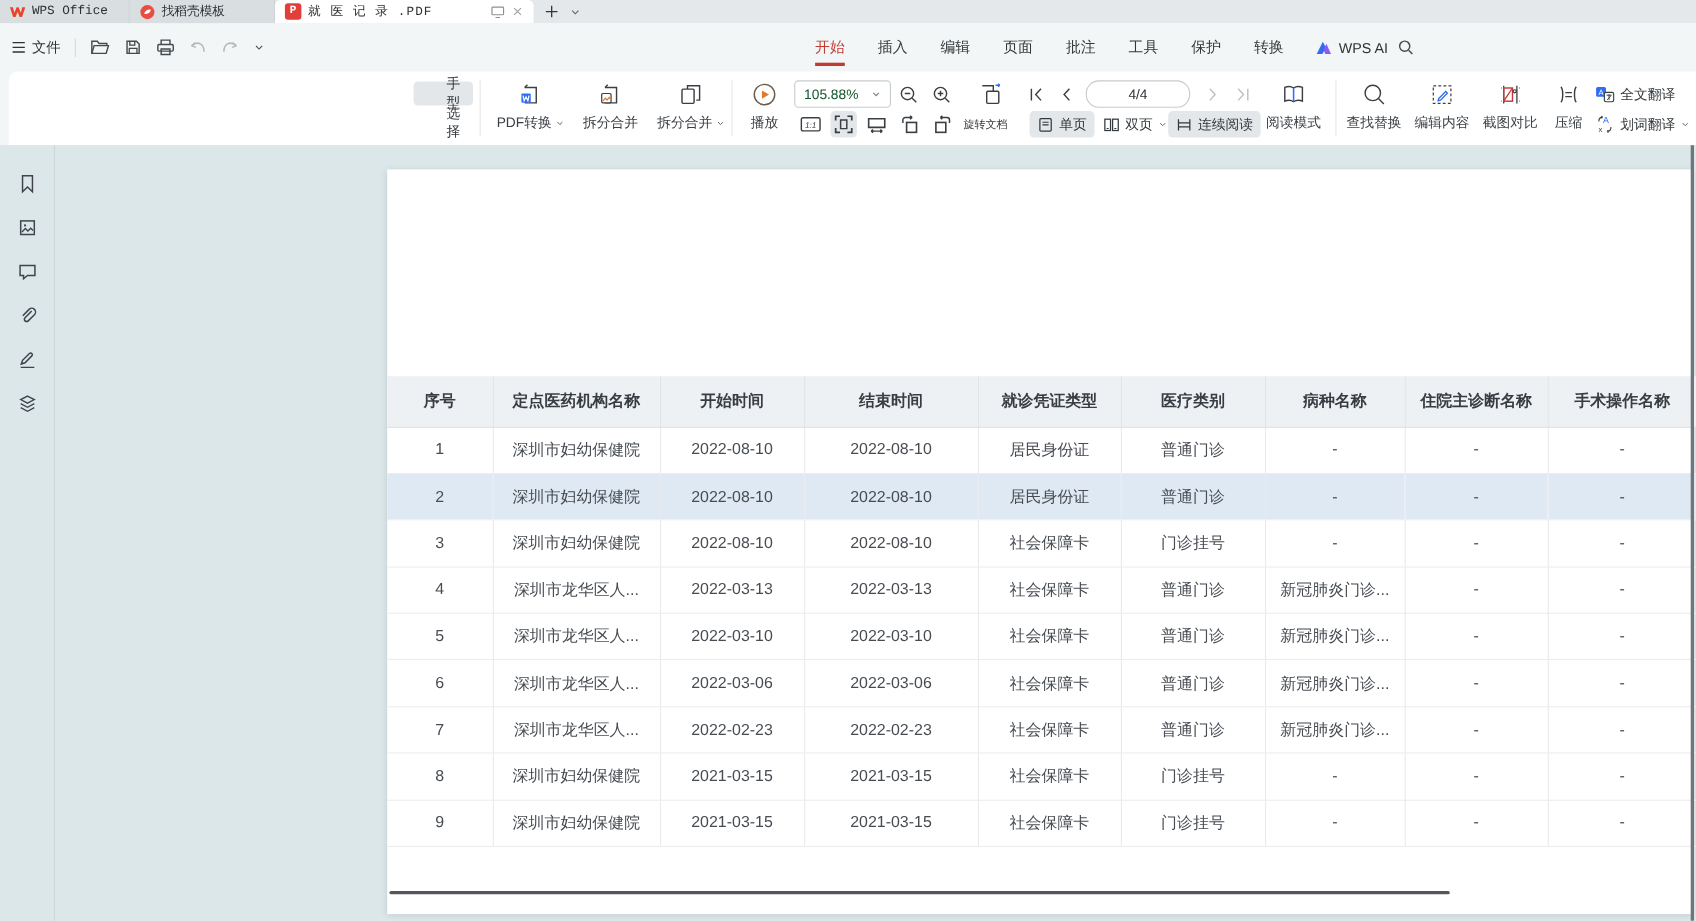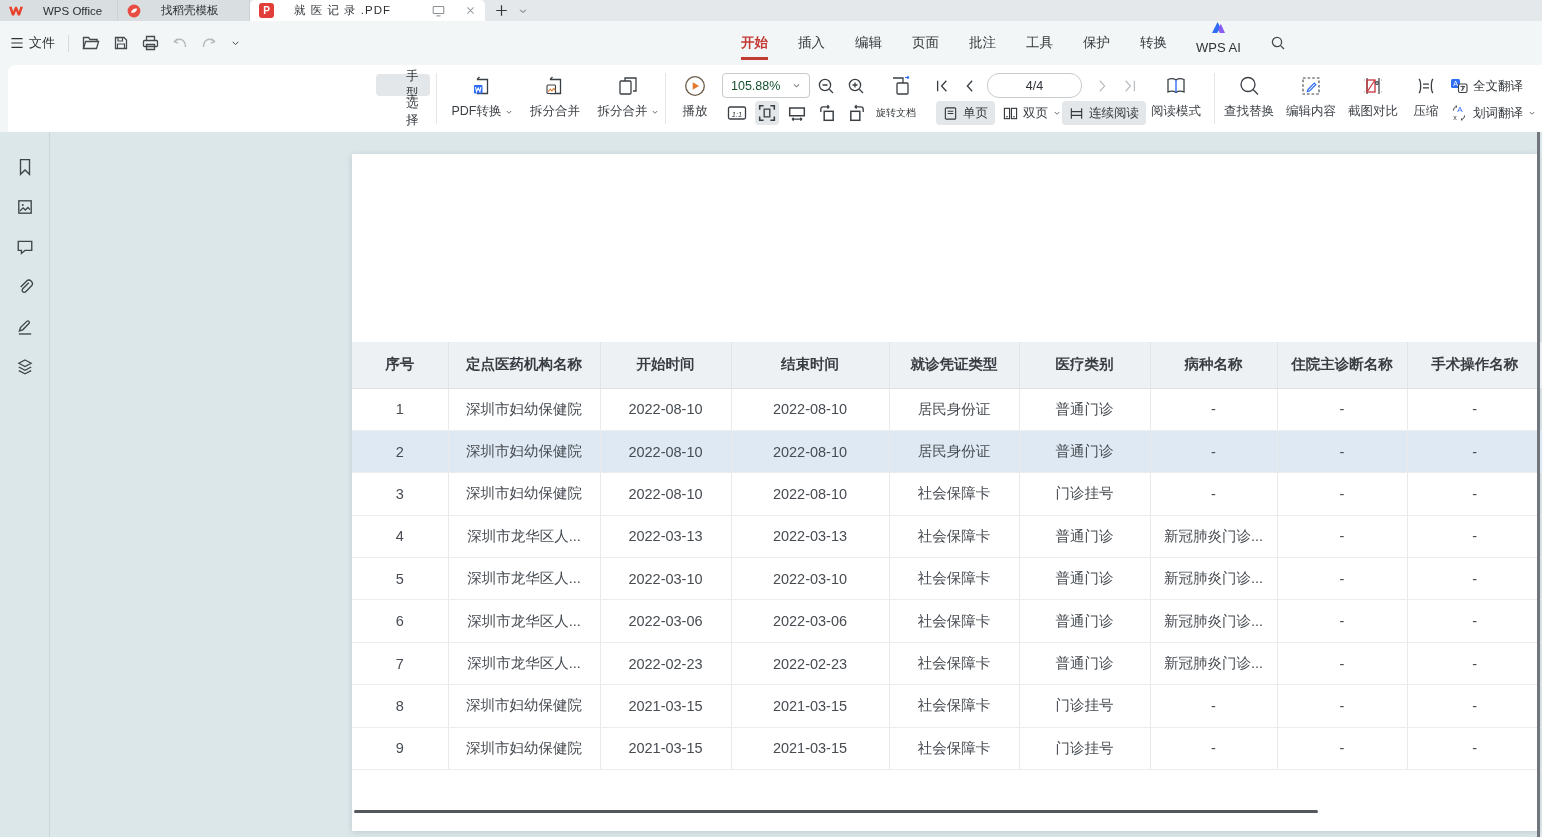--- a/index.html
+++ b/index.html
@@ -6,40 +6,40 @@
   html,body { width:1542px; height:837px; overflow:hidden;
     font-family:"Liberation Sans","DejaVu Sans",sans-serif; background:#dce7ea; }
   svg { display:block; }
 
   
   .topchrome { position:absolute; top:0; left:0; right:0; height:132px; background:#f3f6f6; }
 
   
   .tabbar { position:absolute; top:0; left:0; right:0; height:21px; background:#e4e8ea;
     display:flex; align-items:stretch; }
-  .tab { display:flex; align-items:center; gap:20px; padding:0 9px; background:#d9dee1;
-    border-right:1px solid #cbd1d4; font-size:11.5px; color:#2b2f33; white-space:nowrap; }
+  .tab { display:flex; align-items:center; gap:6px; padding:0 9px; background:#d9dee1;
+    border-right:1px solid #cbd1d4; font-size:11.5px; color:#2b2f33; white-space:nowrap;font-family:Liberation Mono, monospace; }
   .tab.active { background:#ffffff; border-right:none; border-radius:5px 5px 0 0; width:235px; }
   .tab .spacer { flex:1; }
   .tab-extra { display:flex; align-items:center; gap:10px; padding:0 10px; }
   .pdfbadge { width:15px; height:15px; border-radius:3px; background:#e23f3a; color:#fff;
     font-size:10px; font-weight:bold; display:flex; align-items:center; justify-content:center; }
   .doc-label { letter-spacing:1px; }
 
   
   .menubar { position:absolute; top:21px; left:0; right:0; height:44px; }
   .filecluster { position:absolute; left:10px; top:0; height:44px; display:flex; align-items:center; gap:13px; }
   .filebtn { display:flex; align-items:center; gap:5px; font-size:13px; color:#2f3337; }
   .vdiv-s { width:1px; height:17px; background:#d6dbde; }
   .menu-items { position:absolute; left:741px; top:0; height:44px; display:flex; gap:30px; align-items:center; }
   .menu-item { font-size:13.5px; color:#33383c; position:relative; line-height:44px; cursor:default; }
-  .menu-item.active { color:#c23a34; font-weight:700; }
+  .menu-item.active { color:#c23a34; font-weight:400; }
   .menu-item.active::after { content:''; position:absolute; left:0; right:0; bottom:5px; height:3px; background:#c23a34; }
   .ai-cluster { position:absolute; left:1196px; top:0; height:44px; display:flex; align-items:center; gap:6px;
-    font-size:13px; color:#2f3337;flex-direction:column; }
+    font-size:13px; color:#2f3337; }
   .searchbtn { position:absolute; left:1270px; top:0; height:44px; display:flex; align-items:center; }
 
   
   .ribbon { position:absolute; top:65px; left:8px; right:0; height:67px; background:#ffffff;
     border-radius:8px 0 0 0; }
   .rdiv { position:absolute; top:8px; width:1px; height:51px; background:#e4e7e9; }
   .stackbtn { position:absolute; height:22px; display:flex; align-items:center; gap:6px;
     padding:0 24px; border-radius:4px; font-size:12.5px; color:#33383c; }
   .stackbtn.on { background:#e3e7e9; }
   .bigbtn { position:absolute; top:7px; height:53px; display:flex; flex-direction:column;

